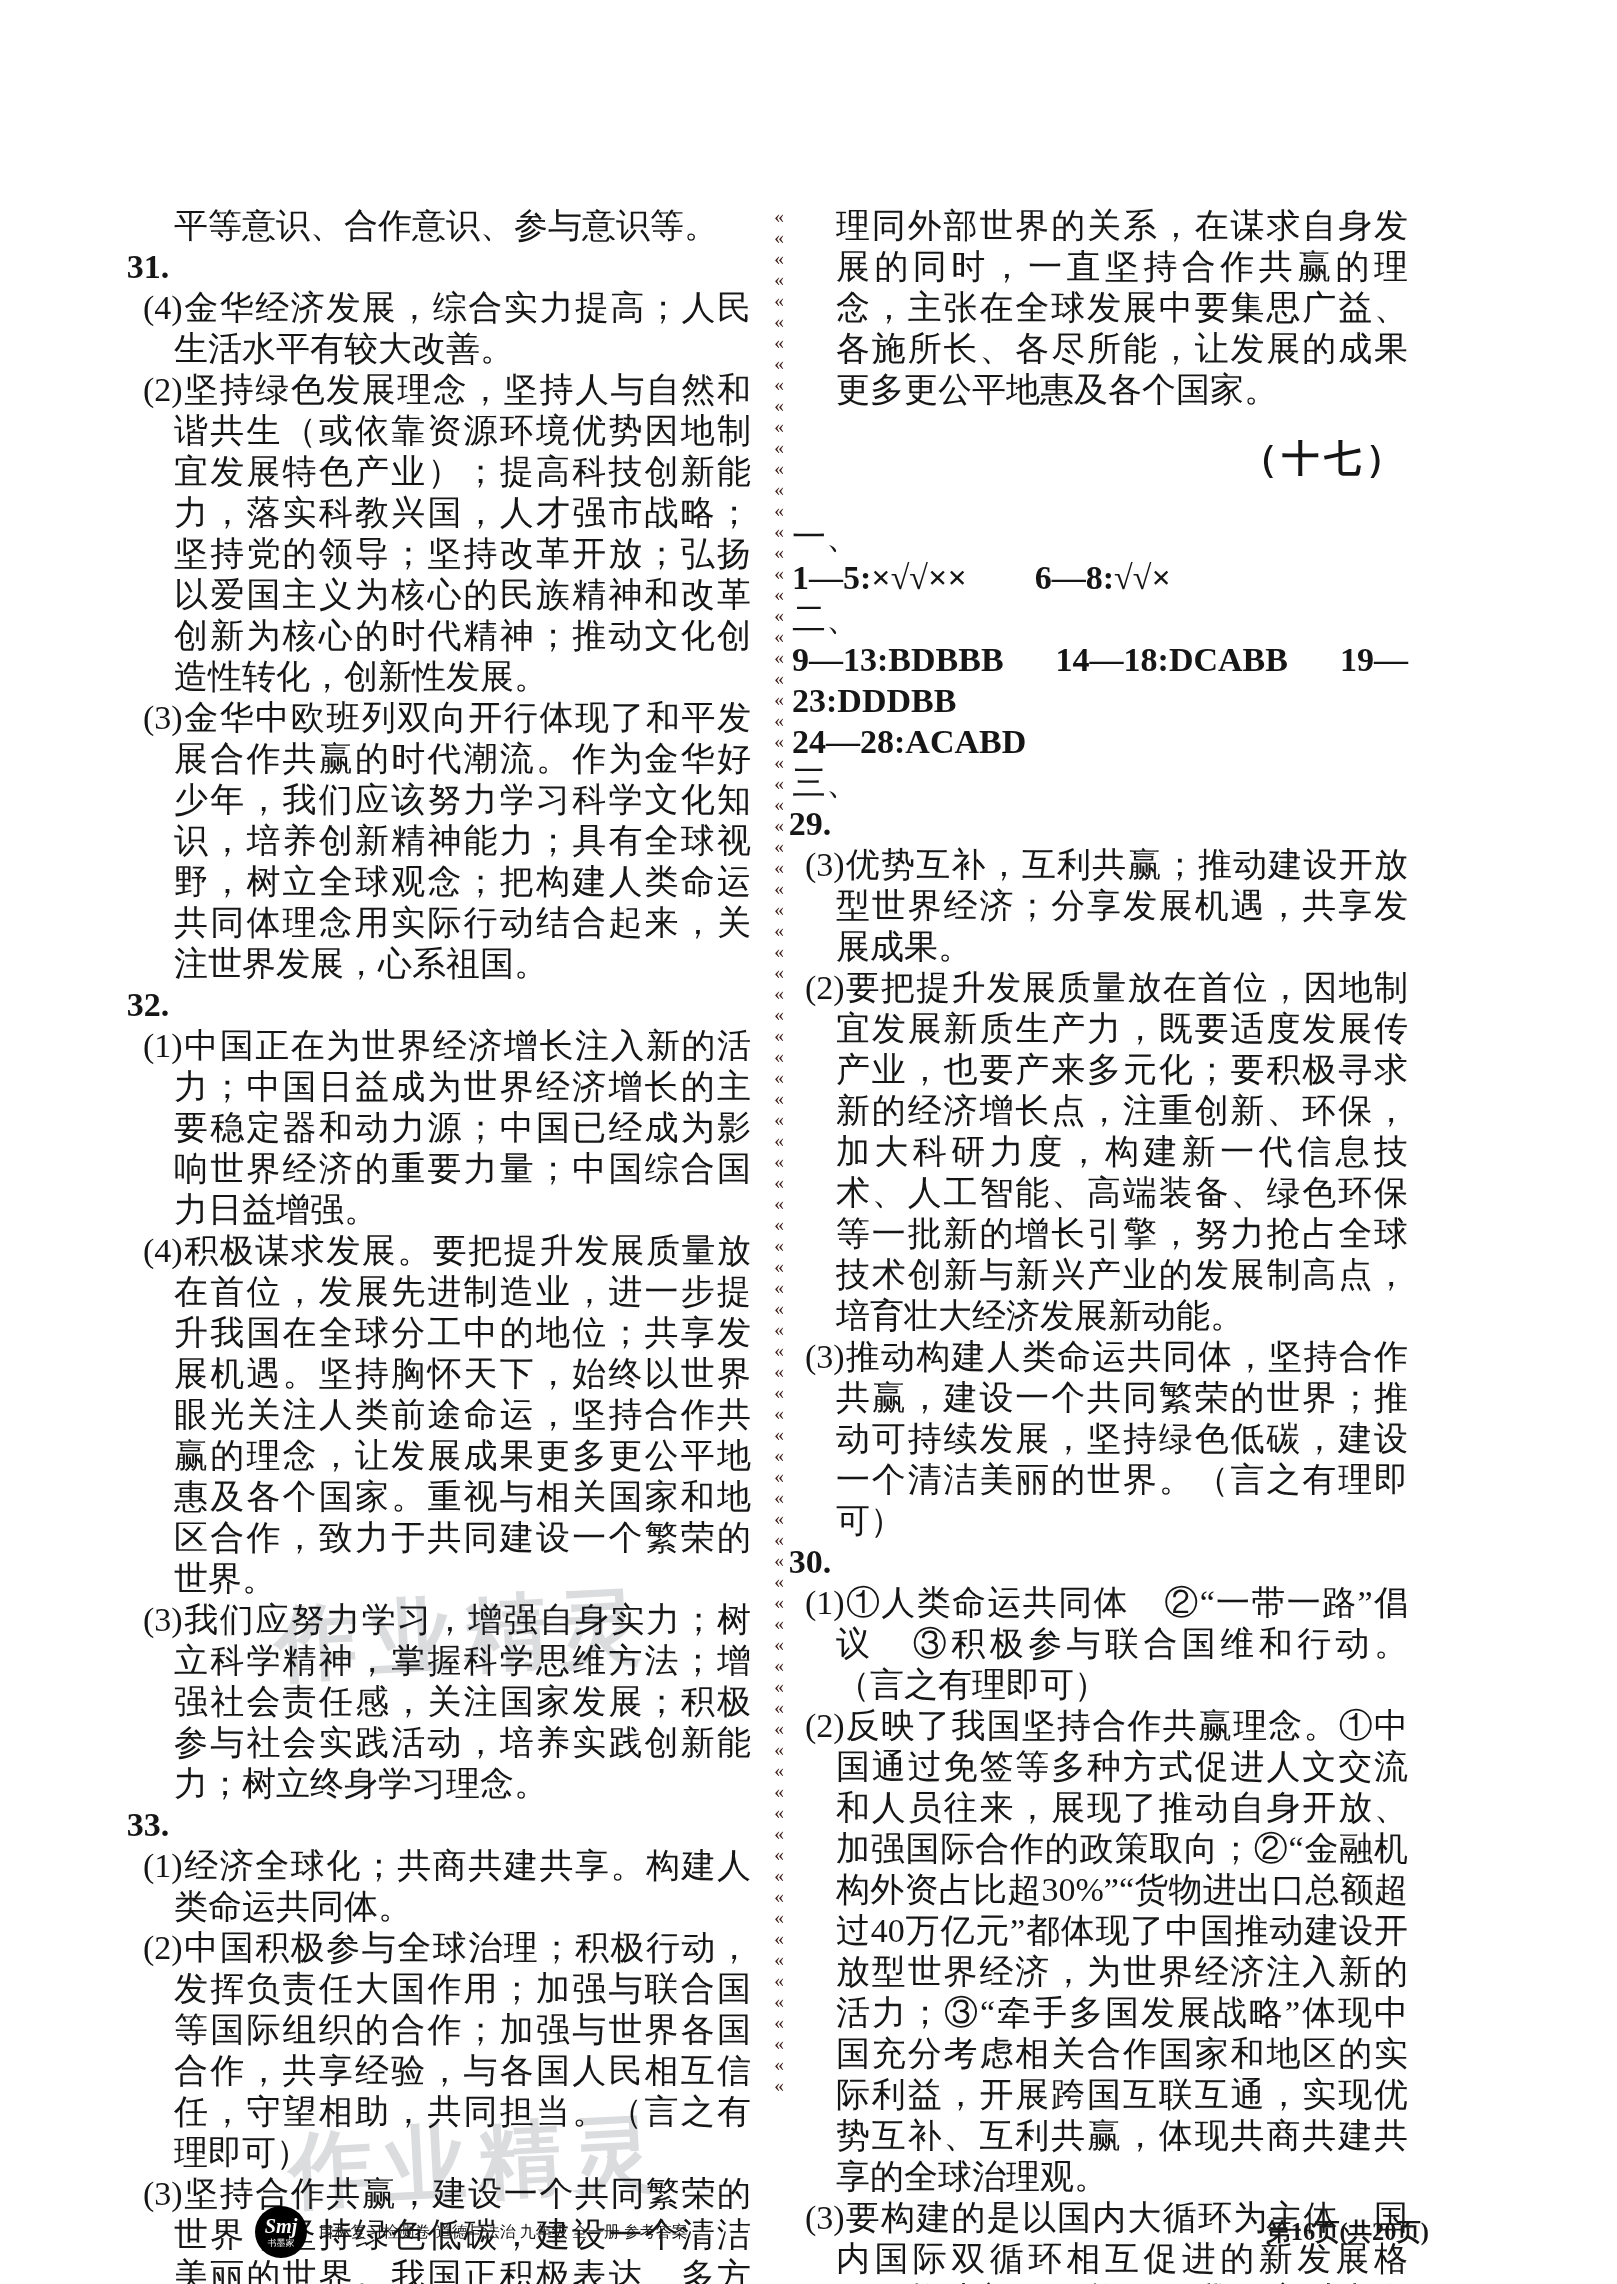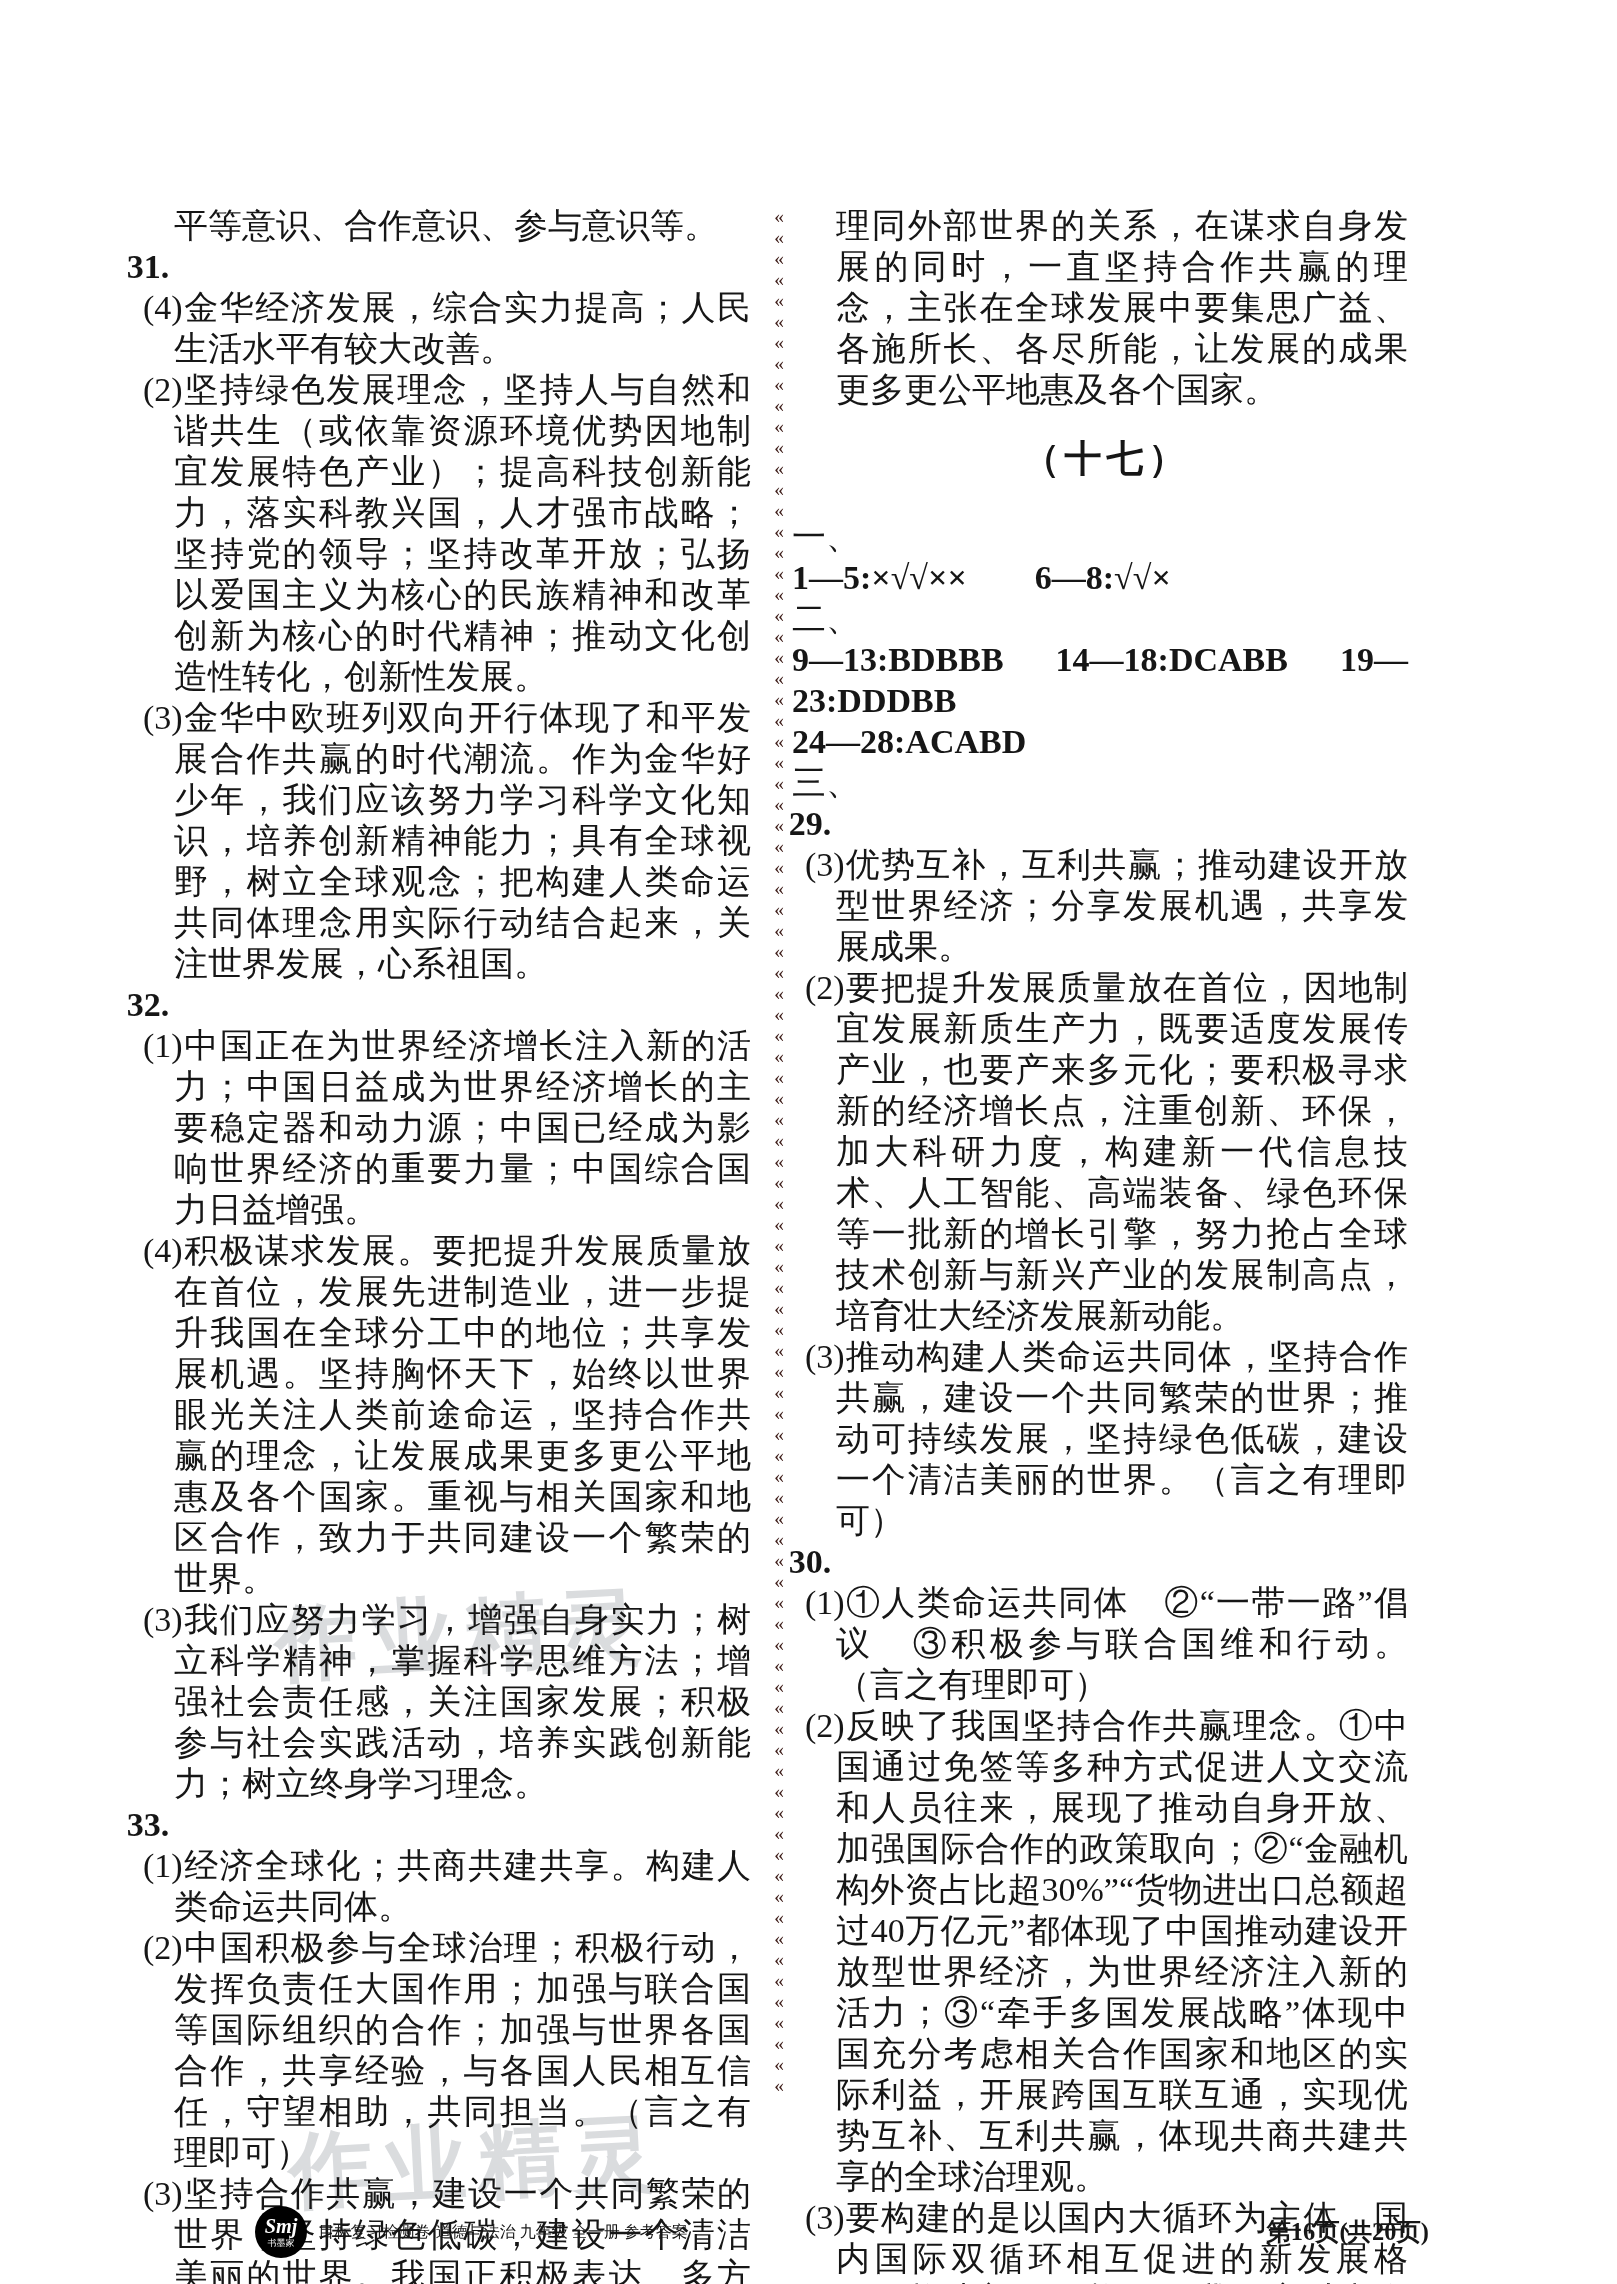--- a/index.html
+++ b/index.html
@@ -11,21 +11,21 @@
   .col{position:absolute;top:205px;z-index:1;}
   #left-col{left:143px;width:608px;}
   #right-col{left:805px;width:603px;}
   .blk{margin:0;font-size:34px;line-height:41px;text-align:justify;}
   .cont{padding-left:31px;}
   .item{padding-left:31px;text-indent:-31px;}
   .num{font-weight:bold;margin-left:-16.3px;}
   .bold{font-weight:bold;margin-left:-13px;}
   .section{margin-left:-13px;}
   .header{
-    font-weight:bold;font-size:37px;line-height:49px;text-align:center;
+    font-weight:bold;font-size:37px;line-height:49px;text-align:right;
     margin:24.4px 0 33px;letter-spacing:4.9px;
   }
   #divider{
     position:absolute;left:767px;top:206px;z-index:1;
     display:flex;flex-direction:column;align-items:center;width:24.4px;
   }
   .chev{font-size:19.5px;line-height:21px;color:#40201c;text-align:center;}
   .watermark{
     position:absolute;z-index:0;font-weight:bold;font-size:83px;
     letter-spacing:11.4px;color:#a9adb3;opacity:.42;transform:rotate(-3deg);

